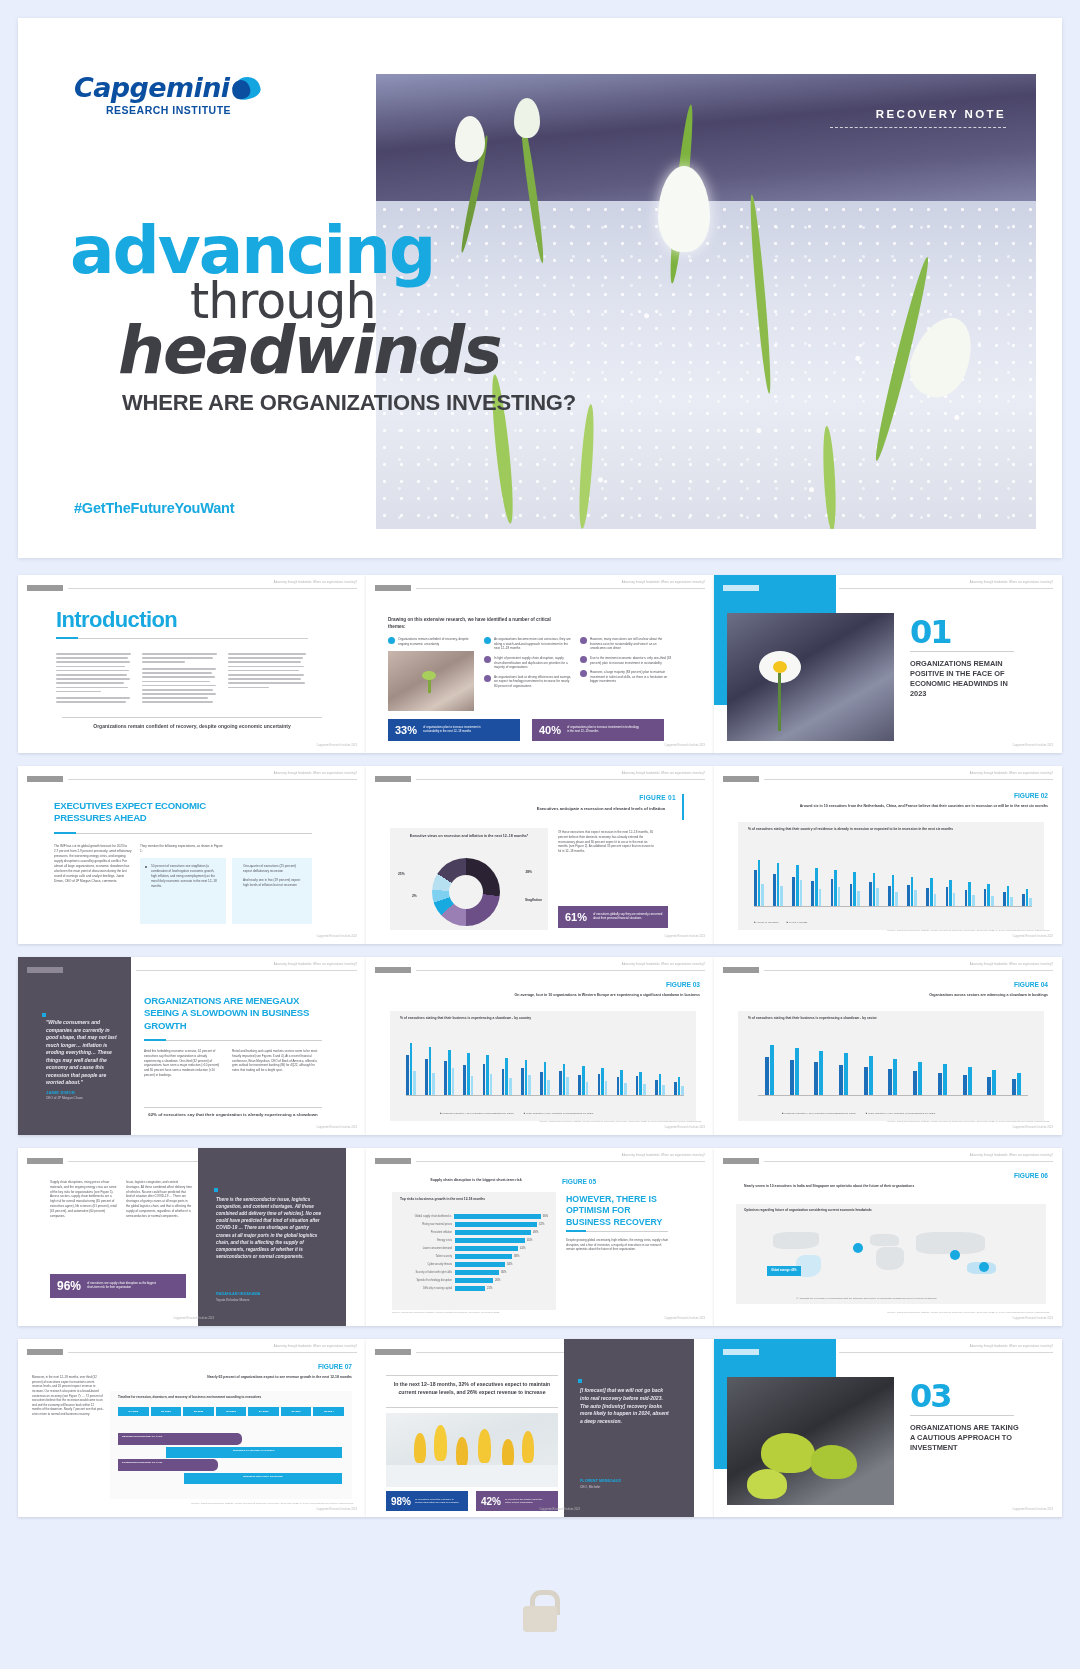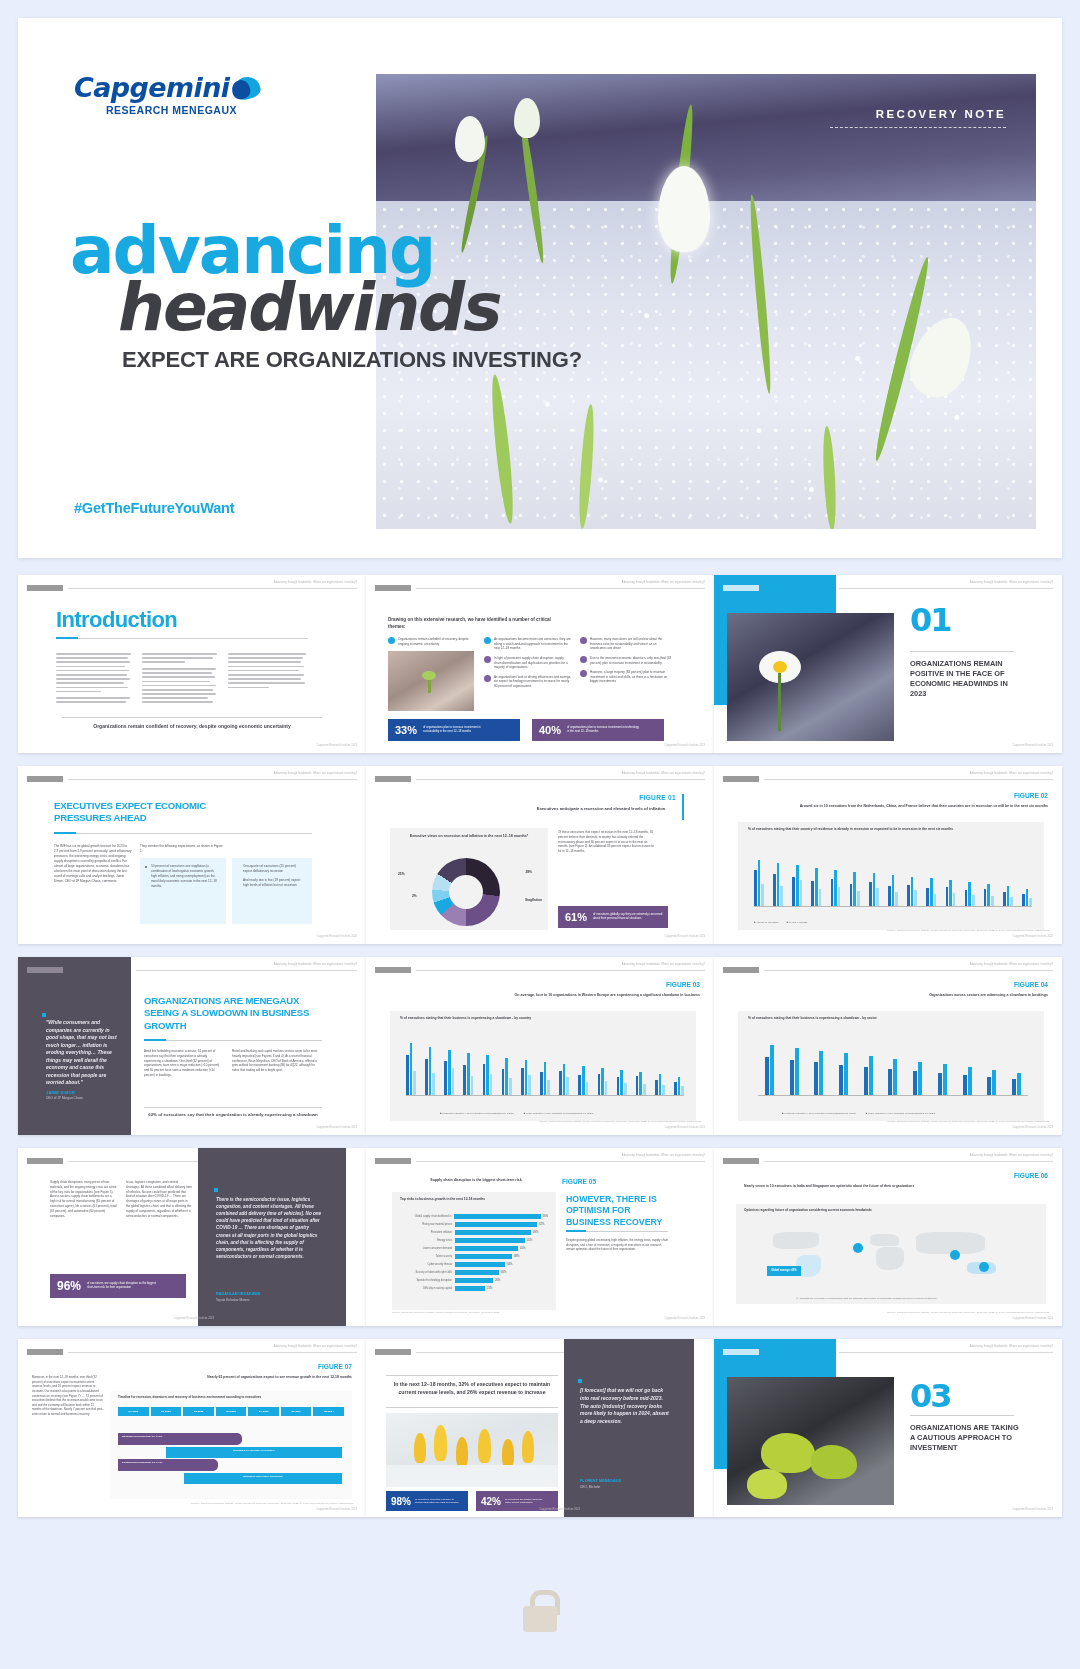--- a/index.html
+++ b/index.html
@@ -233,27 +233,28 @@
       <div class="research-note">
         <div class="rn-text">RECOVERY NOTE</div>
         <div class="rn-rule"></div>
       </div>
     </div>
 
     <div class="logo-wrap">
       <div class="logo-word">
         <span>Capgemini</span><span class="logo-mark"><span class="blob"></span><span class="blob2"></span></span>
       </div>
-      <div class="logo-sub">RESEARCH MENEGAUX</div>
+      <div class="logo-sub">RESEARCH INSTITUTE</div>
     </div>
 
     <div class="title-block">
       <div class="t-line1">advancing</div>
+      <div class="t-line2">through</div>
       <div class="t-line3">headwinds</div>
-      <div class="t-sub">EXPECT ARE ORGANIZATIONS INVESTING?</div>
+      <div class="t-sub">WHERE ARE ORGANIZATIONS INVESTING?</div>
     </div>
 
     <div class="hashtag">#GetTheFutureYouWant</div>
   </div>
 </div>
 
 <div class="grid">
 
   <div class="grow">
 
@@ -380,21 +381,21 @@
         <div class="hdr-tag" style="background:#c8e9f7;"></div>
         <div class="hdr-rule" style="left:125px;"></div>
         <div class="hdr-run">Advancing through headwinds: Where are organizations investing?</div>
 
         <div class="photo rock" style="left:13px;top:38px;width:167px;height:128px;">
           <div style="position:absolute;left:32px;top:38px;width:42px;height:32px;background:#f7f8f5;border-radius:50%;"></div>
           <div style="position:absolute;left:46px;top:48px;width:14px;height:12px;background:#f4c51d;border-radius:50%;"></div>
           <div style="position:absolute;left:51px;top:60px;width:3px;height:58px;background:#5d8a3a;"></div>
         </div>
 
-        <div class="chapnum" style="left:196px;top:26px;font-size:32px;letter-spacing:-2px;">01</div>
+        <div class="chapnum" style="left:196px;top:38px;font-size:32px;letter-spacing:-2px;">01</div>
         <div class="rule-grey" style="left:196px;top:76px;width:104px;"></div>
         <div class="chaptitle" style="left:196px;top:84px;width:108px;font-size:7.4px;line-height:1.35;">ORGANIZATIONS REMAIN POSITIVE IN THE FACE OF ECONOMIC HEADWINDS IN 2023</div>
         <div class="ftr">Capgemini Research Institute 2023</div>
       </div>
     </div>
   </div>
 
   <div class="grow">
 
     <div class="thumb">

